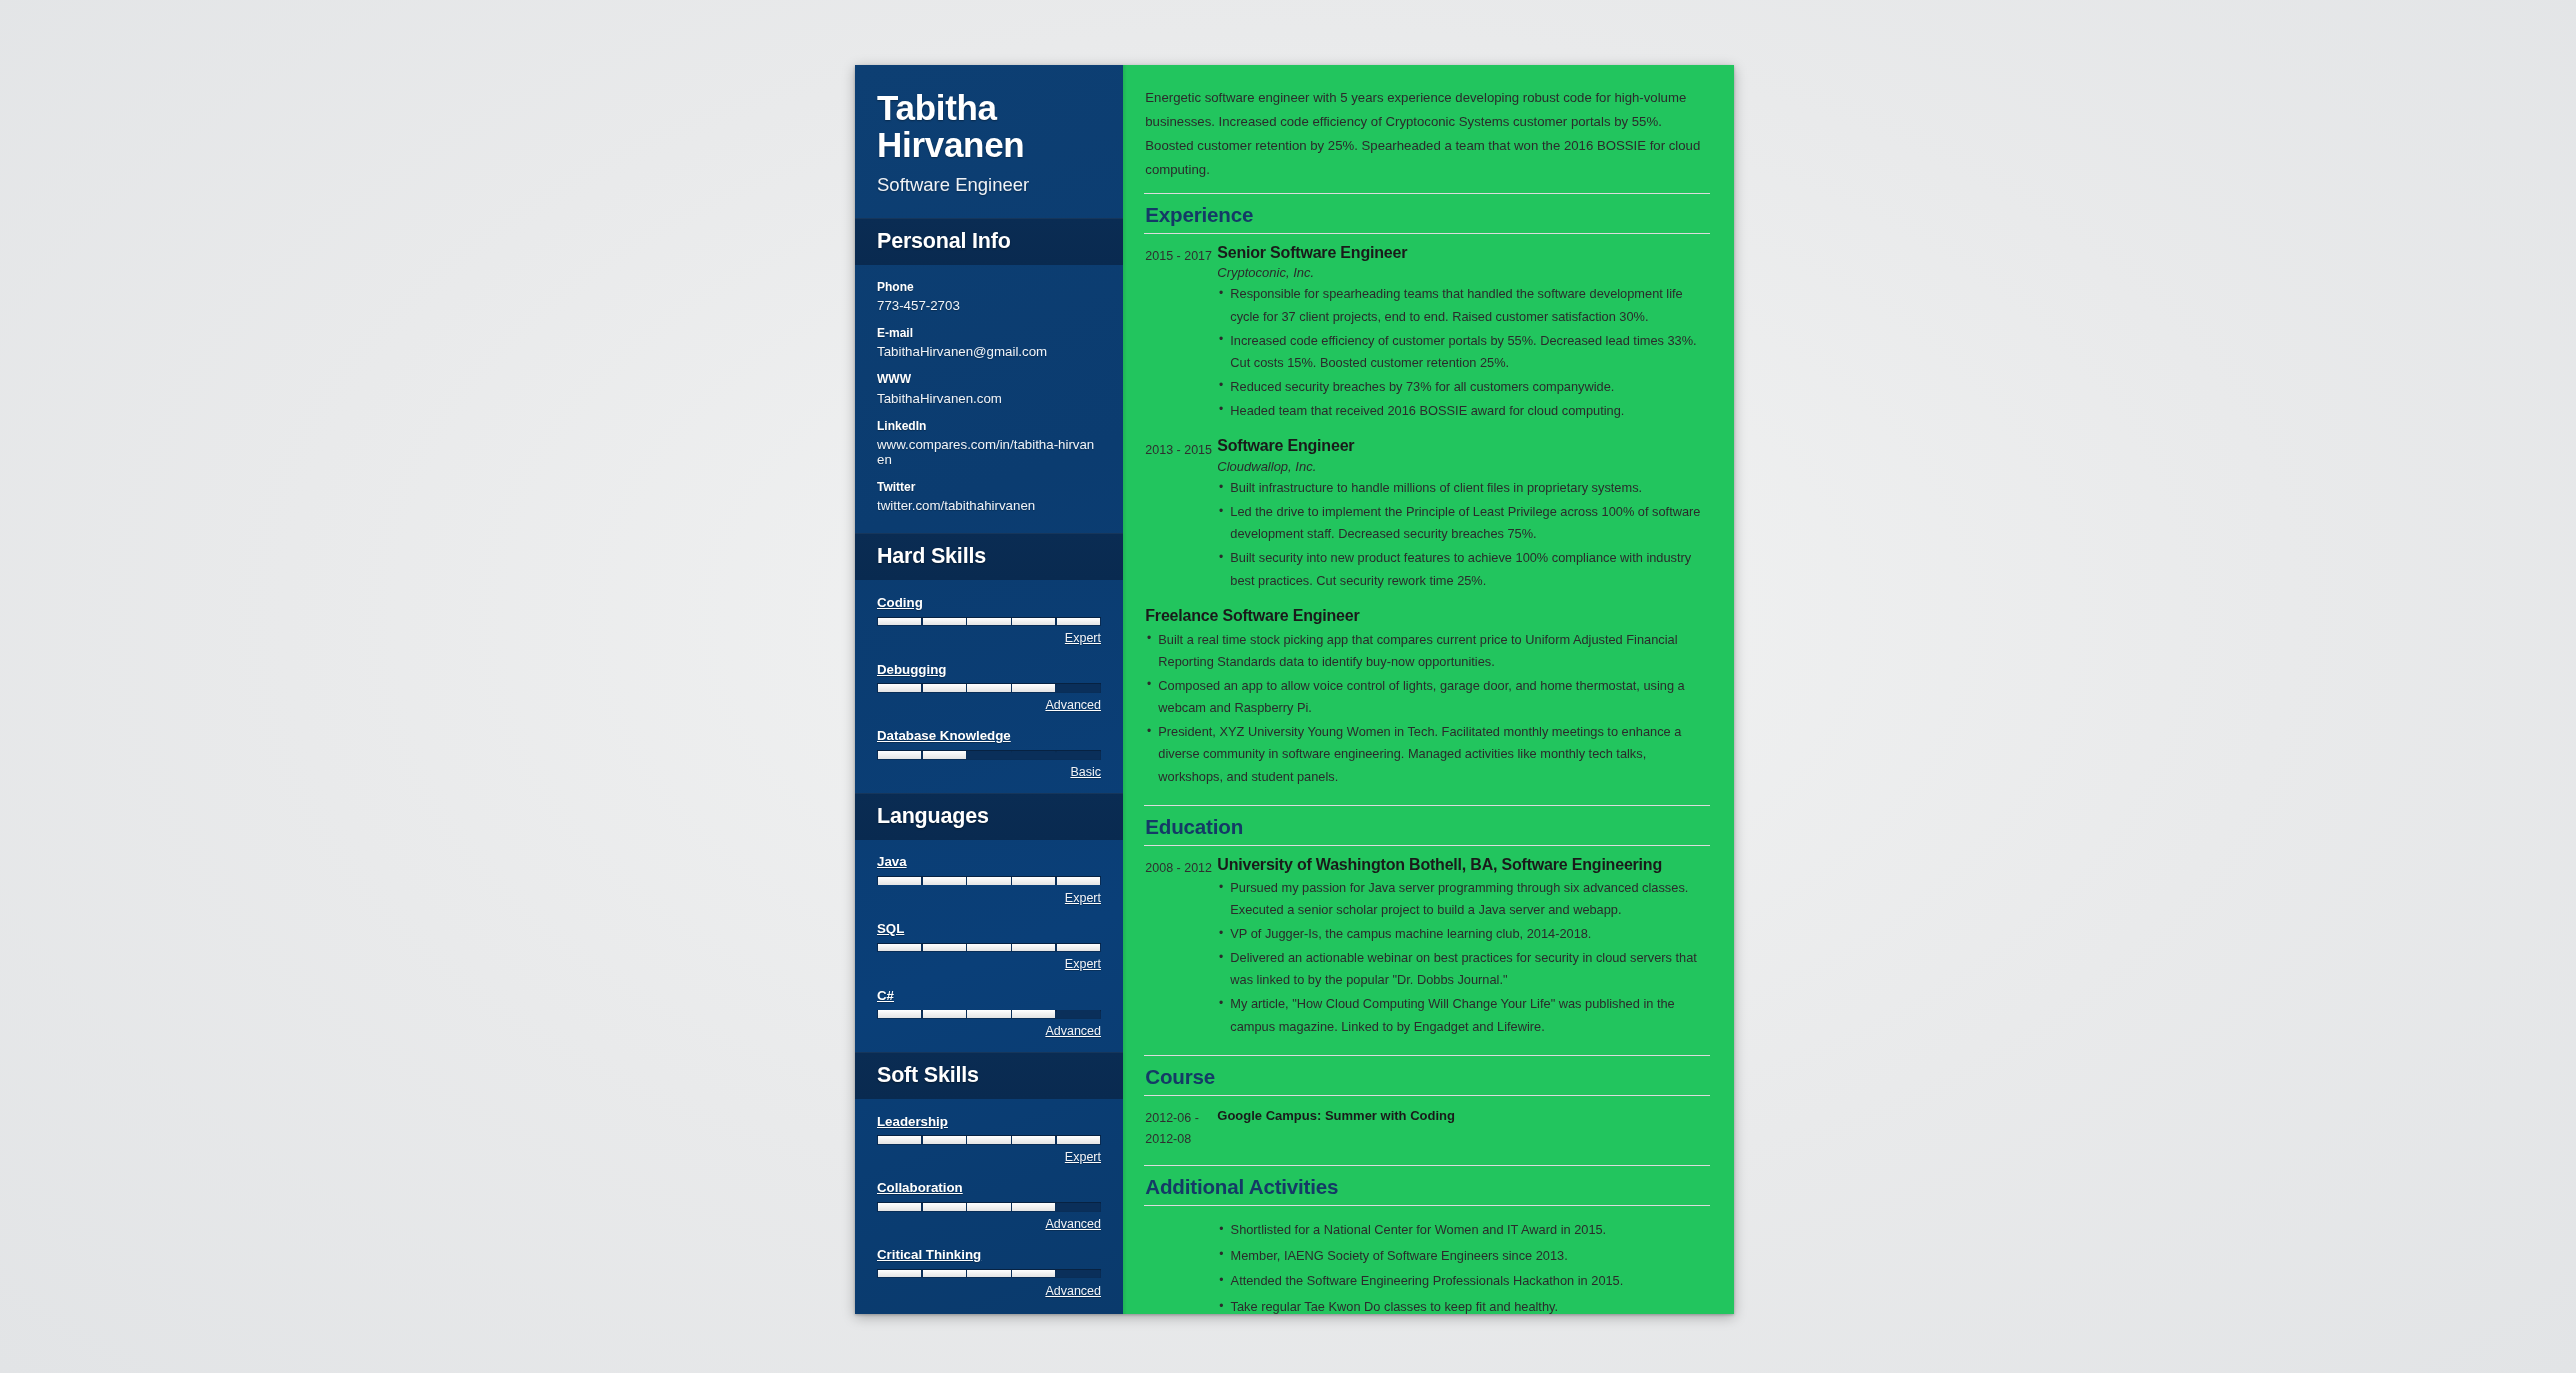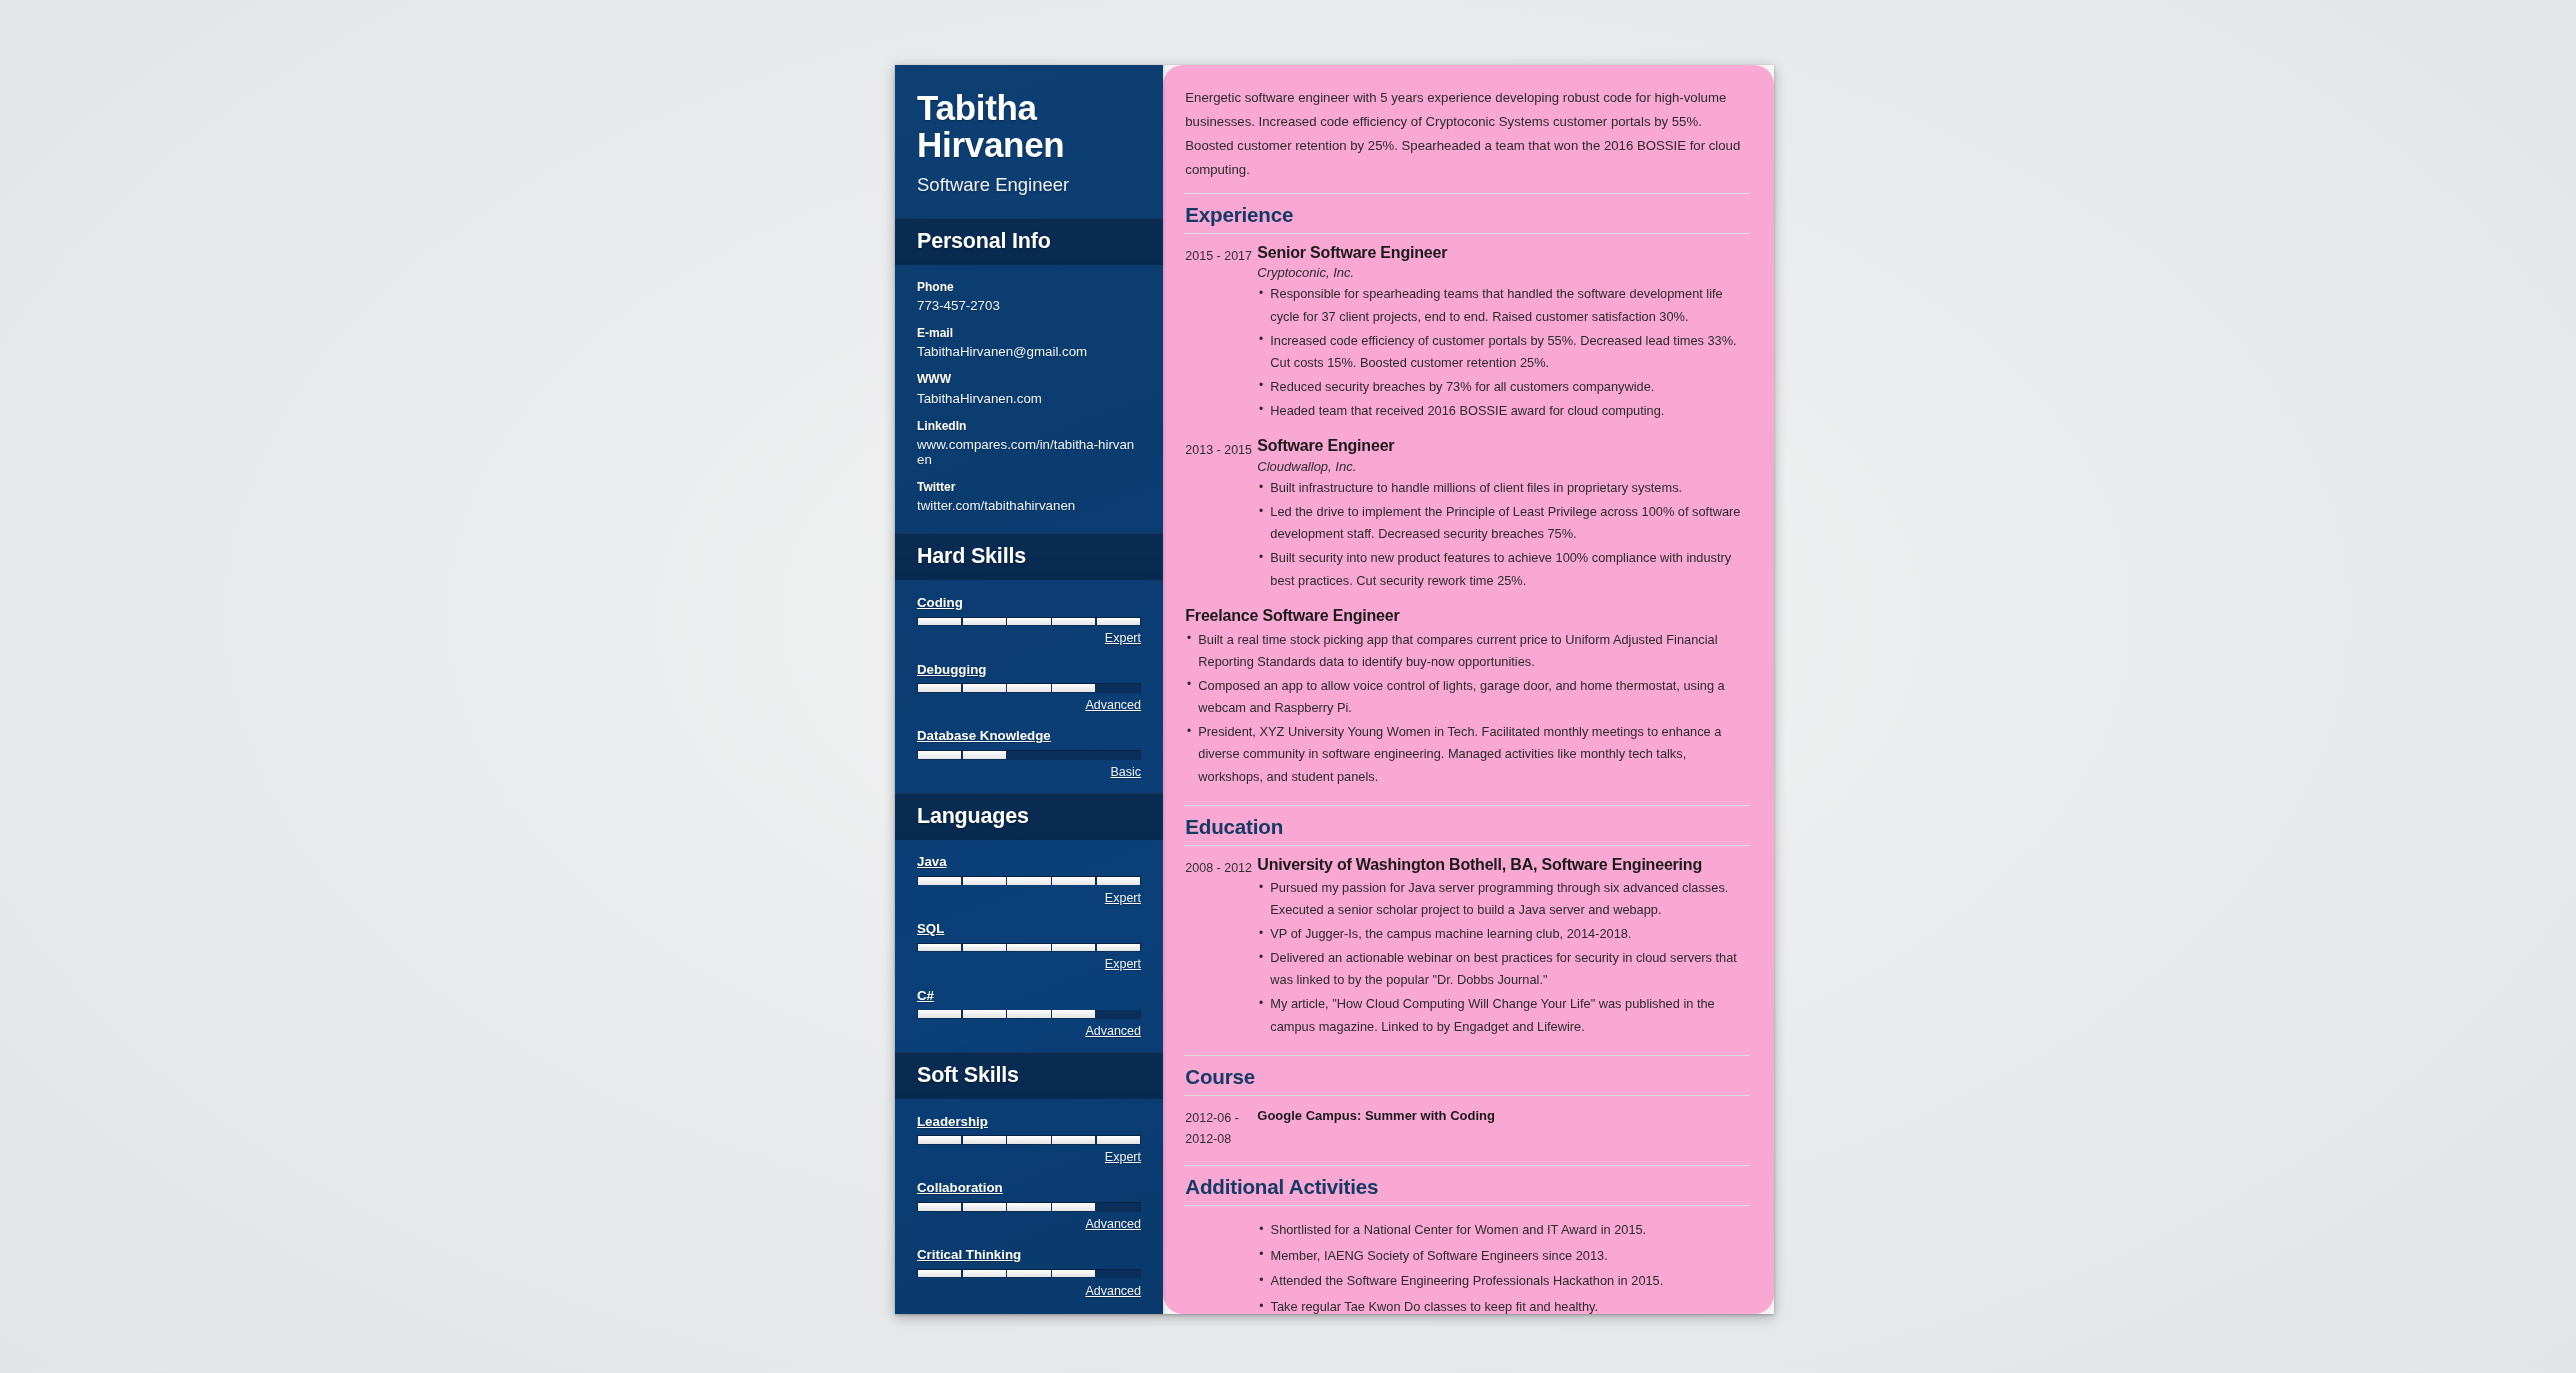--- a/index.html
+++ b/index.html
@@ -13,21 +13,20 @@
     background: radial-gradient(ellipse at 50% 45%, #f2f3f3 0%, #e9eaeb 55%, #e2e4e6 100%);
   }
 
   .page {
     position: absolute;
     left: 855px; top: 65px;
     width: 879px; height: 1249px;
     background: #f4f4f4;
     box-shadow: 0 2.6px 12px rgba(0,0,0,0.28), 0 0.9px 2.6px rgba(0,0,0,0.22);
     display: flex;
-    margin-left: 40px;
   }
 
   
   .sidebar {
     width: 268px;
     flex: 0 0 268px;
     background: linear-gradient(160deg, #0d3f73 0%, #0b3c70 35%, #0a3f78 70%, #0a3a6c 100%);
     color: #ffffff;
     position: relative;
   }
@@ -101,24 +100,23 @@
     margin-top: 5.2px;
     font-size: 12.5px;
     text-align: right;
     color: #f2f4f8;
     text-shadow: 0 0.9px 0.9px rgba(0,0,0,0.25);
   }
 
   
   .main {
     flex: 1 1 auto;
-    background: #f9a8d4;
+    background: #22c55e;
     padding: 19px 24px 17px 20.6px;
     position: relative;
-    border-radius: 20px;
   }
   .gutter {
     position: absolute;
     left: 0; top: 0; bottom: 0;
     width: 4.3px;
     background: linear-gradient(90deg, rgba(0,0,0,0.09), rgba(0,0,0,0));
   }
 
   .summary {
     font-size: 13.2px;

